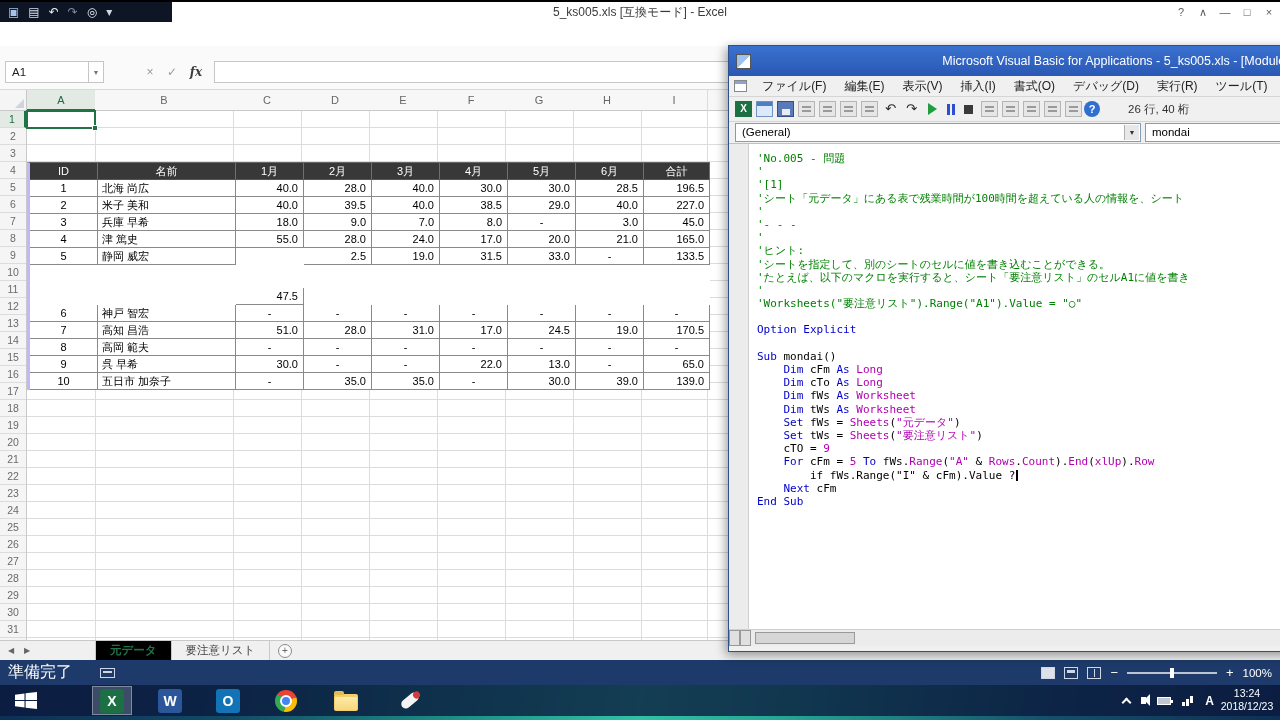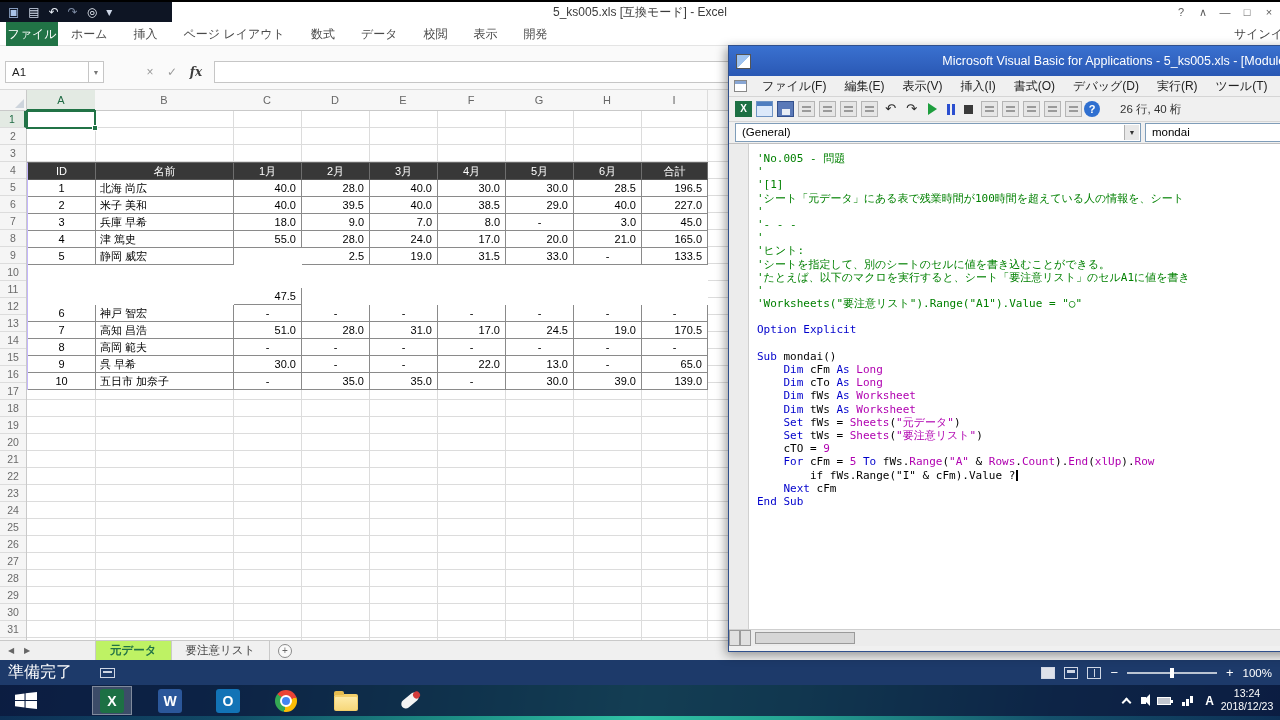--- a/index.html
+++ b/index.html
@@ -42,35 +42,35 @@
   #rowhdrband{position:absolute;left:0;top:111px;width:27px;height:529px;background:#f5f5f5;border-right:1px solid #c9c9c9;z-index:2}
   .rowcell{position:absolute;left:0;width:26px;height:17px;border-bottom:1px solid #dcdcdc;font-size:10.5px;color:#6a6a6a;text-align:center;line-height:16px}
   .rowcell.selrow{background:#e3eae3;color:#1f6b44;border-right:2px solid #217346}
   #grid{position:absolute;left:27px;top:111px;right:0;height:529px;z-index:0;background:
     repeating-linear-gradient(to bottom,transparent 0 16px,#dcdcdc 16px 17px)}
   .vline{position:absolute;top:90px;height:550px;width:1px;background:#dcdcdc;z-index:1}
   #selection{position:absolute;left:26px;top:110px;width:70px;height:19px;border:2px solid #217346;background:#fff;z-index:4}
   #fillhandle{position:absolute;right:-4px;bottom:-4px;width:6px;height:6px;background:#217346;border:1px solid #fff}
 
   
-  #xltable{position:absolute;left:27px;top:162px;border-top:1px solid #666;border-left:1px solid #c4b5fd;z-index:3;background:#fff}
+  #xltable{position:absolute;left:27px;top:162px;border-top:1px solid #666;border-left:3px solid #c4b5fd;z-index:3;background:#fff}
   .trow{display:flex}
   .tc{height:17px;border-right:1px solid #8a8a8a;border-bottom:1px solid #8a8a8a;font-size:11px;line-height:16px;overflow:hidden;background:#fff;color:#000;white-space:nowrap}
   .th{background:#383838;color:#fff;text-align:center;border-right:1px solid #6e6e6e;border-bottom:1px solid #555}
   .c-id{text-align:center}
   .c-name{padding-left:4px}
   .c-num{text-align:right;padding-right:5px}
   .c-dash{text-align:center}
 
   
   #tabbar{position:absolute;left:0;top:640px;width:1280px;height:20px;background:#f0f0f0;border-top:1px solid #c9c9c9;z-index:2}
   .tabnav{position:absolute;top:0;font-size:8px;color:#666;line-height:19px}
   #tabs{position:absolute;left:95px;top:0;height:19px;display:flex}
   .stab{padding:0 14px;font-size:11.5px;line-height:19px;color:#444;border-right:1px solid #c9c9c9;white-space:nowrap}
-  .stab.active{background:#bef264;color:#217346;font-weight:bold;border-left:1px solid #c9c9c9}
+  .stab.active{background:#000000;color:#217346;font-weight:bold;border-left:1px solid #c9c9c9}
   #addsheet{position:absolute;top:3px;width:14px;height:14px;border:1px solid #8a8a8a;border-radius:50%;font-size:10px;line-height:12px;text-align:center;color:#666;background:#fafafa}
 
   
   #statusbar{position:absolute;left:0;top:660px;width:1280px;height:25px;background:#1d3a6a;z-index:2}
   #statusleft{position:absolute;left:8px;top:0;height:25px;display:flex;align-items:center;gap:28px}
   #readytext{color:#fff;font-size:16px}
   .macroicon{width:15px;height:10px;border:1px solid #cfd6e4;position:relative}
   .macroicon:after{content:"";position:absolute;left:2px;top:2px;width:9px;height:2px;background:#cfd6e4}
   #statusright{position:absolute;right:8px;top:0;height:25px;display:flex;align-items:center;gap:9px}
   .vw{width:14px;height:12px;border:1px solid #cfd6e4}
@@ -125,21 +125,21 @@
   .tbi-form:before{content:"";position:absolute;left:0;right:0;top:0;height:4px;background:#4f7ec0}
   .tbi-save{background:#5a79b8;border:1px solid #33508c}
   .tbi-save:after{content:"";position:absolute;left:4px;bottom:1px;width:8px;height:6px;background:#e8edf5}
   .tbi-gen{background:#e6e6e6;border:1px solid #b5b5b5}
   .tbi-gen:after{content:"";position:absolute;left:3px;top:4px;width:9px;height:2px;background:#9a9a9a;box-shadow:0 4px 0 0 #9a9a9a}
   .tbi-arrow{color:#2a2a2a;font-size:13px;line-height:15px;text-align:center}
   .tbi-run{width:0;height:0;border-left:9px solid #1e9e3e;border-top:6px solid transparent;border-bottom:6px solid transparent;margin:2px 6px}
   .tbi-break{width:3px;height:11px;background:#2b4fd0;box-shadow:5px 0 0 0 #2b4fd0;margin:2px 8px 2px 4px}
   .tbi-reset{width:9px;height:9px;background:#3a3a3a;margin:3px 6px}
   .tbi-help{width:16px;height:16px;border-radius:50%;background:#2f6fd0;color:#fff;font-weight:bold;font-size:11px;line-height:16px;text-align:center}
-  #vbepos{margin-left:20px;font-size:11.5px;color:#333;white-space:nowrap}
+  #vbepos{margin-left:28px;font-size:11.5px;color:#333;white-space:nowrap}
   #vbecombos{position:absolute;left:0;top:76px;right:0;height:21px;background:#f0f0f0}
   .combo{position:absolute;top:1px;height:19px;background:#fff;border:1px solid #7f9db9;font-size:11.5px;line-height:17px;padding-left:6px;color:#000;white-space:nowrap;overflow:hidden}
   .combo .arr{position:absolute;right:1px;top:1px;bottom:1px;width:15px;background:#e8e8e8;border-left:1px solid #b0b0b0;text-align:center;font-size:7px;line-height:15px;color:#333}
   #combogeneral{left:6px;width:406px}
   #comboproc{left:416px;width:406px}
   #vbecode{position:absolute;left:0;top:97px;right:0;height:486px;background:#fff;border-top:1px solid #c0c0c0;overflow:hidden}
   #codemargin{position:absolute;left:0;top:0;bottom:0;width:20px;background:#ececec;border-right:1px solid #d0d0d0}
   #codelines{position:absolute;left:20px;top:0;right:0;bottom:0;padding:8px 0 0 8px}
   .codeline{white-space:pre;font-family:"DejaVu Sans Mono","Liberation Mono",monospace;font-size:11px;height:13.2px;line-height:13.2px}
   .codeline .c{color:#008000}
@@ -170,34 +170,20 @@
       </div>
     <div id="wincontrols">
         <div class="wc">?</div>
         <div class="wc">∧</div>
         <div class="wc">—</div>
         <div class="wc">□</div>
         <div class="wc">×</div>
       </div>
   </div>
 
-  <div id="ribbonrow">
-    <div id="filetab">ファイル</div>
-    <div id="ribbontabs">
-        <div class="rtab">ホーム</div>
-        <div class="rtab">挿入</div>
-        <div class="rtab">ページ レイアウト</div>
-        <div class="rtab">数式</div>
-        <div class="rtab">データ</div>
-        <div class="rtab">校閲</div>
-        <div class="rtab">表示</div>
-        <div class="rtab">開発</div>
-      </div>
-    <div id="signin">サインイ</div>
-  </div>
 
   <div id="formularow">
     <div id="namebox">A1</div>
     <div id="nbdrop">▼</div>
     <div class="fbtn" style="left:140px">×</div>
     <div class="fbtn" style="left:162px">✓</div>
     <div class="fbtn" id="fxbtn" style="left:186px">fx</div>
     <div id="formulainput"></div>
   </div>
 

